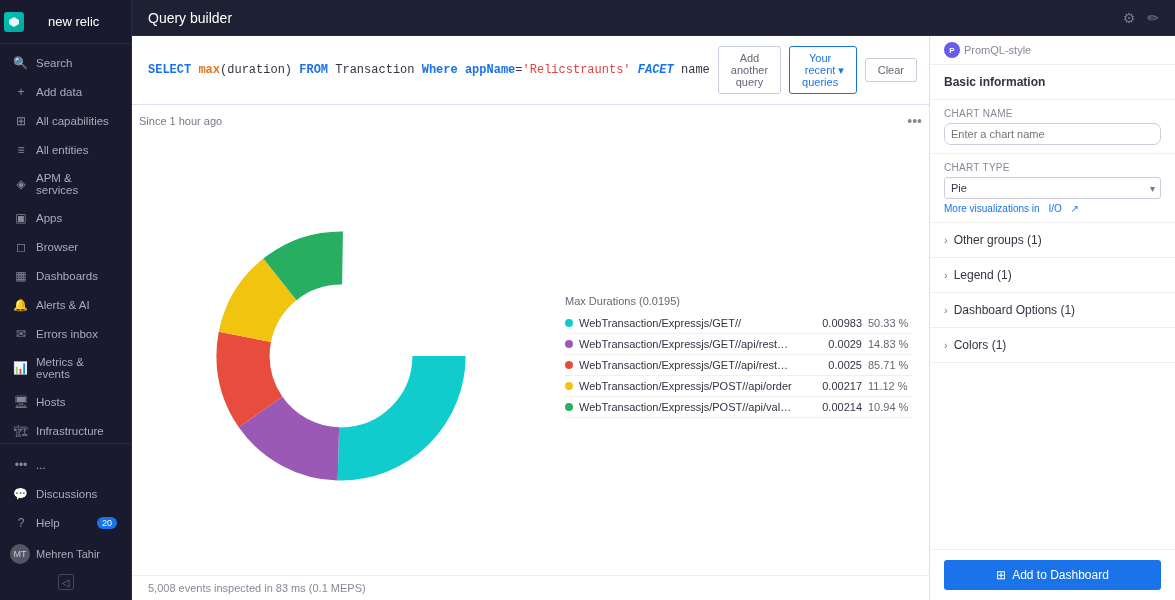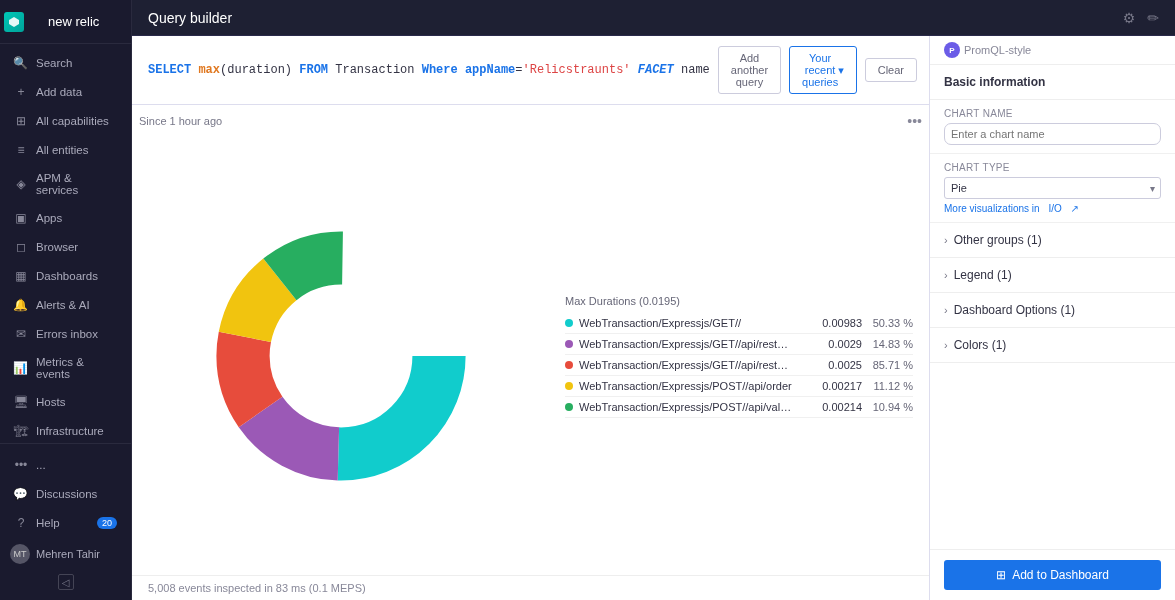--- a/index.html
+++ b/index.html
@@ -96,21 +96,21 @@
     .legend-area { width: 380px; padding: 10px 16px; display: flex; flex-direction: column; justify-content: center; gap: 0; }
 
     .legend-title { font-size: 11px; color: #667; margin-bottom: 6px; font-weight: 500; }
     .legend-row {
       display: flex; align-items: center; gap: 6px; padding: 4px 0;
       border-bottom: 1px solid #f0f0f0;
     }
     .legend-dot { width: 8px; height: 8px; border-radius: 50%; flex-shrink: 0; }
     .legend-name { flex: 1; font-size: 11px; color: #334; overflow: hidden; text-overflow: ellipsis; white-space: nowrap; }
     .legend-value { font-size: 11px; color: #334; margin-left: 8px; width: 55px; text-align: right; }
-    .legend-pct { font-size: 11px; color: #667; width: 45px; text-align: right; }
+    .legend-pct { font-size: 11px; color: #667; width: 45px; text-align: left; }
 
     .chart-footer { padding: 6px 16px; border-top: 1px solid #eee; font-size: 11px; color: #889; flex-shrink: 0; }
 
     
     .right-panel {
       width: 246px; background: #fff; border-left: 1px solid #dde; display: flex; flex-direction: column; overflow-y: auto; flex-shrink: 0;
     }
     .right-panel-header { padding: 10px 14px; border-bottom: 1px solid #eee; }
     .right-panel-title { font-size: 12px; font-weight: 600; color: #334; }
 

